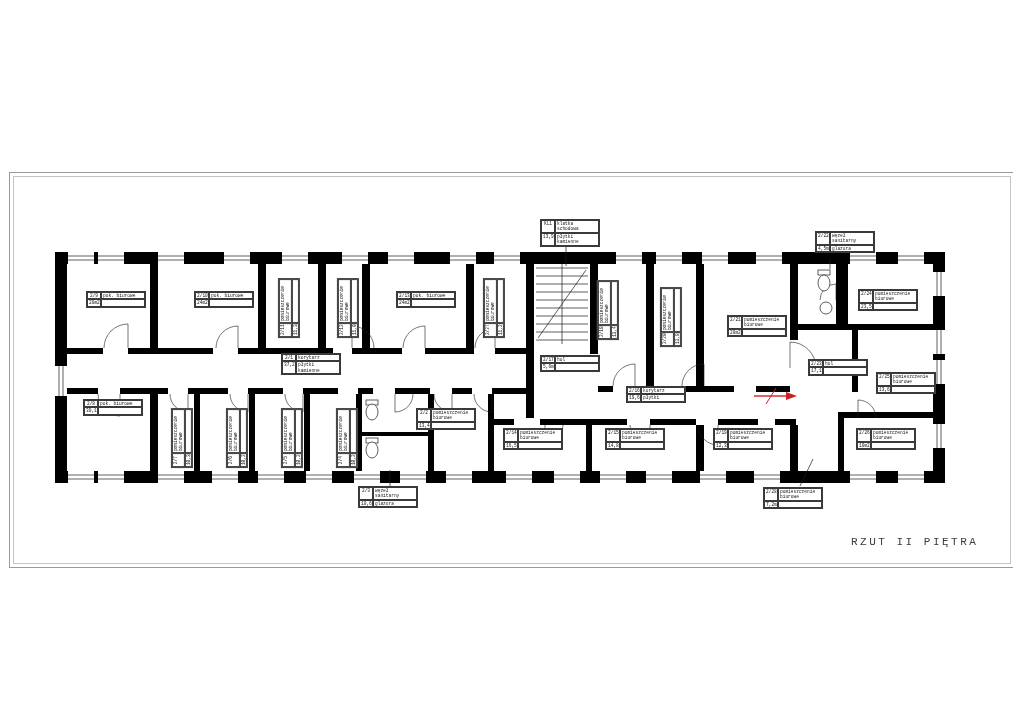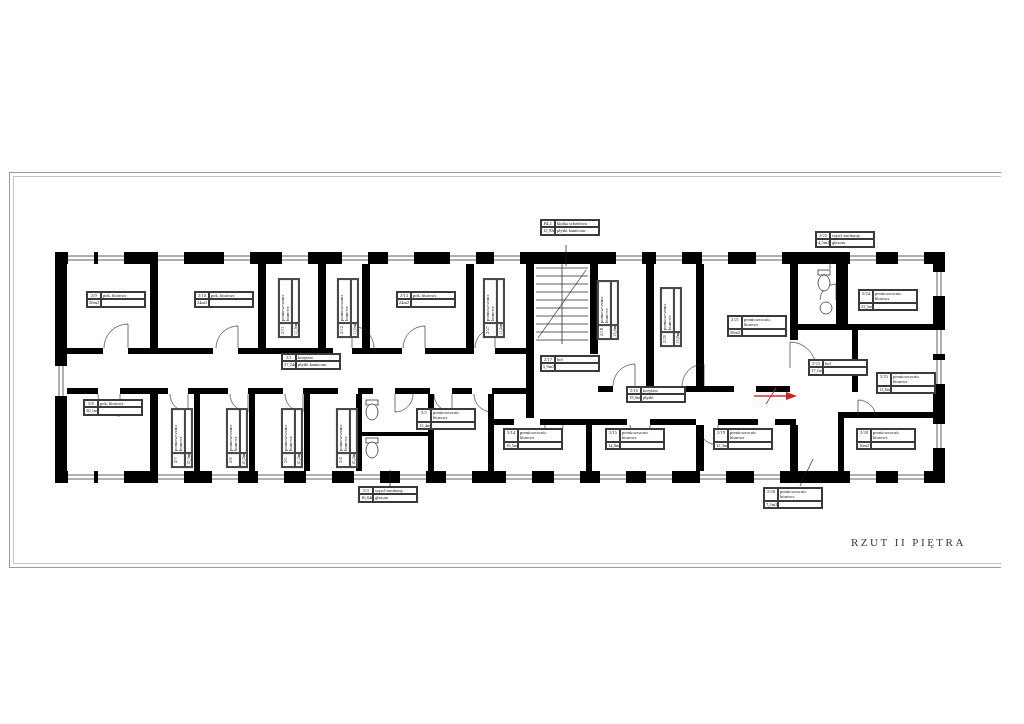--- a/index.html
+++ b/index.html
@@ -1,17 +1,17 @@
 <!DOCTYPE html>
 <html><head>
 <meta charset="utf-8">
 <style>
   html,body{margin:0;padding:0;background:#ffffff;}
   #canvas{position:relative;width:1001px;height:724px;background:#ffffff;overflow:hidden;
-          font-family:Liberation Serif, serif;}
+          font-family:Liberation Mono, monospace;padding-left:12px;}
   
   #frame-outer{position:absolute;left:9px;top:172px;width:1004px;height:394px;
                border:1px solid #9a9a9a;}
   #frame-inner{position:absolute;left:3px;top:3px;right:3px;bottom:3px;border:1px solid #c4c4c4;}
   
   #plan-svg{position:absolute;left:0;top:0;width:1024px;height:724px;}
   
   .rl{position:absolute;background:#ffffff;border:0.5px solid #3a3a3a;color:#161616;
       font-size:4.5px;line-height:1.2;display:flex;flex-direction:column;box-sizing:border-box;}
   .rl .tr{display:flex;}

